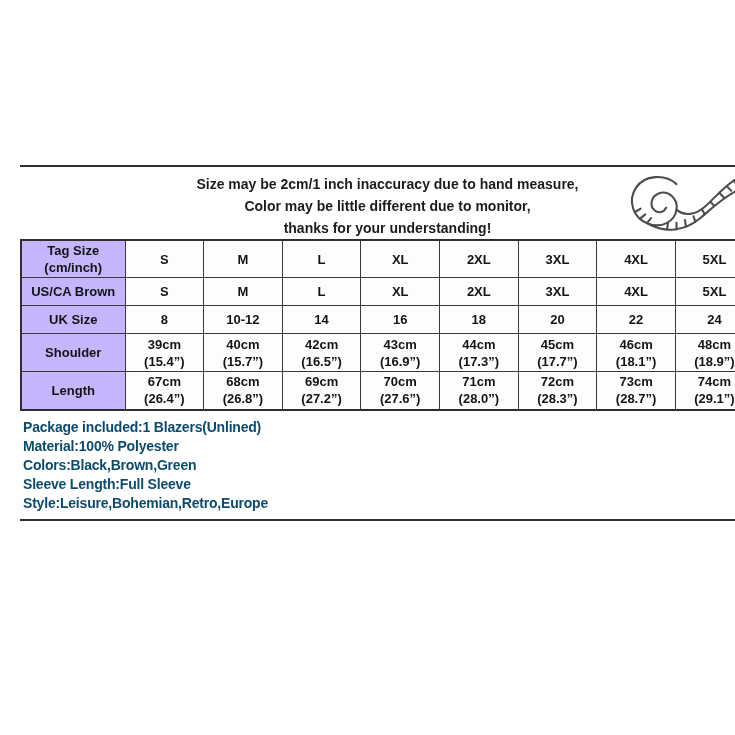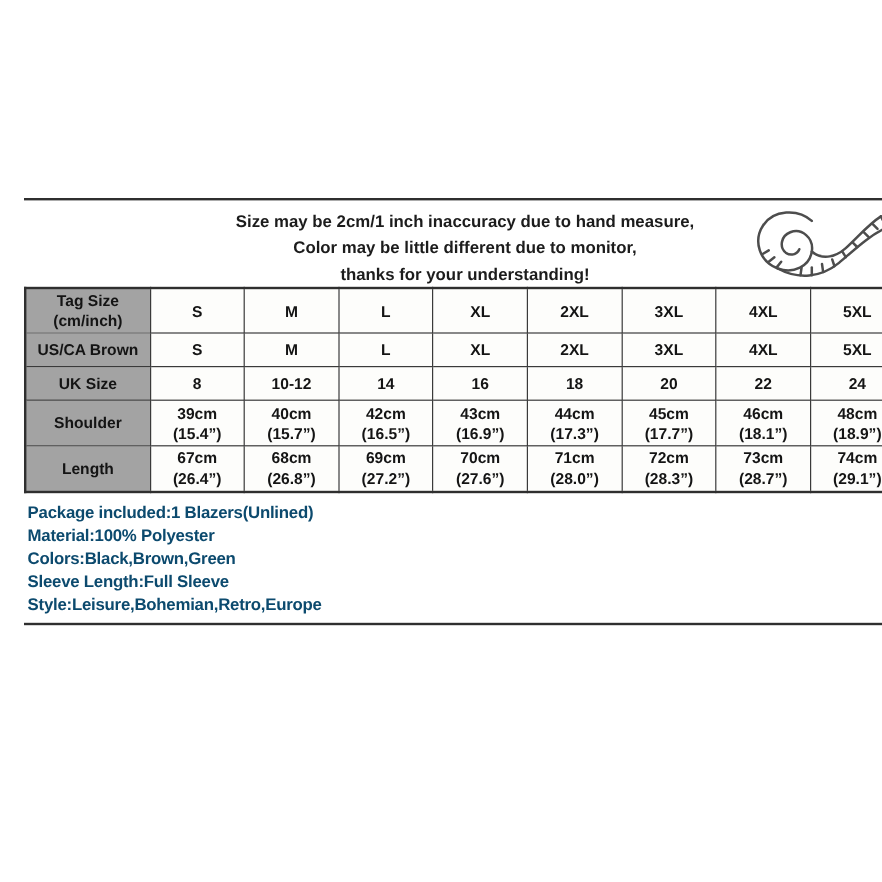--- a/index.html
+++ b/index.html
@@ -19,21 +19,21 @@
   .tape{position:absolute;right:8px;top:2px;width:124px;height:68px;}
   table.size-table{
     width:735px;border-collapse:collapse;table-layout:fixed;
     font-size:13px;font-weight:700;color:#141414;
     border:2px solid #2f2f2f;
   }
   table.size-table th, table.size-table td{
     border:1.5px solid #3a3a3a;text-align:center;vertical-align:middle;
     padding:1px 0;line-height:17px;overflow:hidden;
   }
-  table.size-table th{background:#a3a3a3;font-weight:700;}
+  table.size-table th{background:#c4b5fd;font-weight:700;}
   table.size-table td{background:#fdfdfb;}
   col.label-col{width:104px;}
   tr.r-tall{height:38px;}
   tr.r-short{height:28px;}
   tr.r-first{height:33px;}
   .footer{
     padding:7px 4px 6px 3px;
     font-size:14px;font-weight:700;line-height:19px;
     letter-spacing:-0.2px;color:#0c4a6e;
   }

